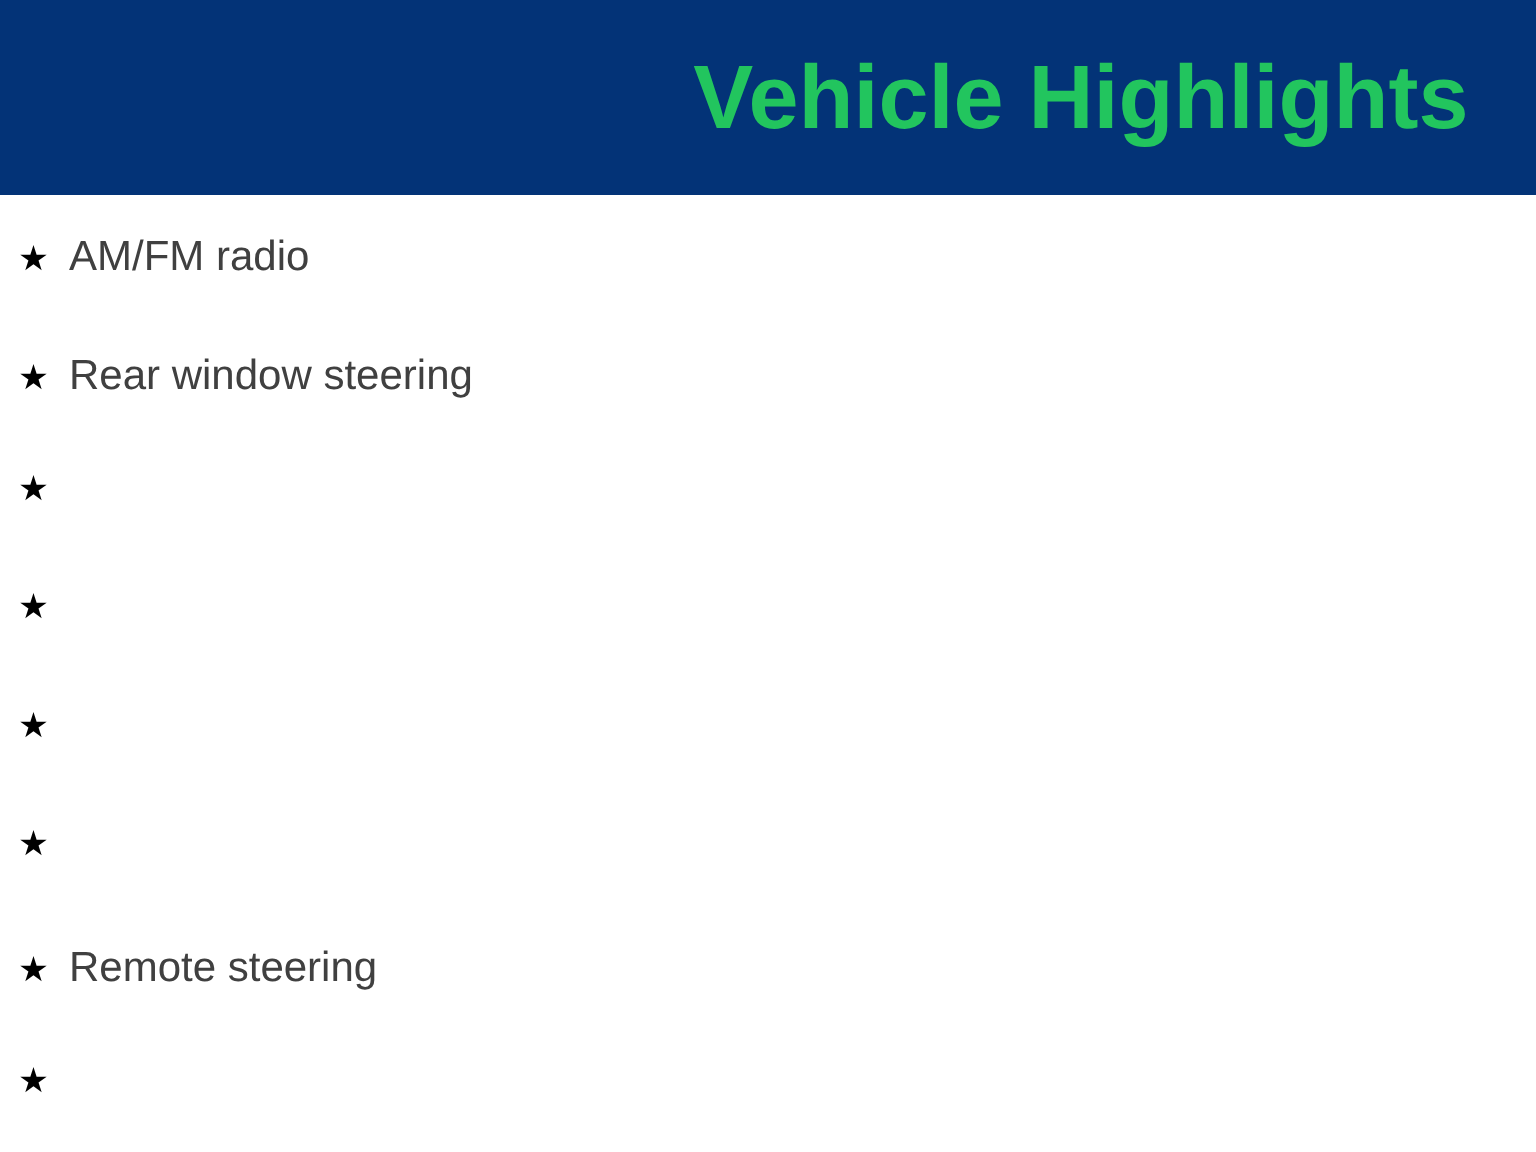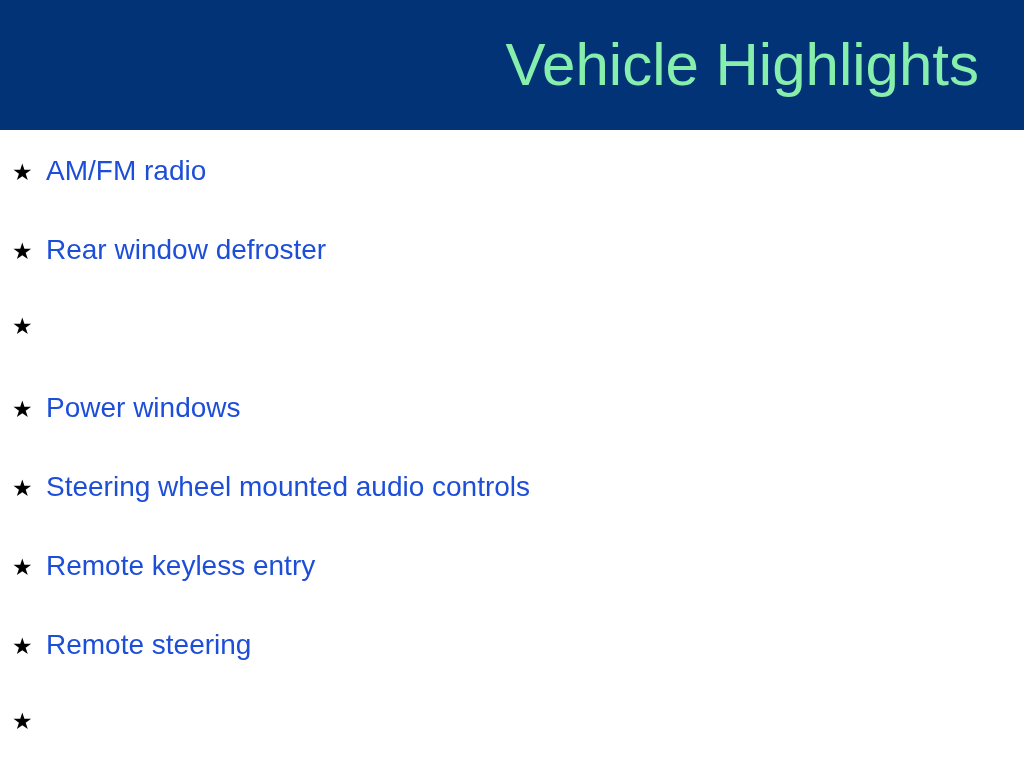--- a/index.html
+++ b/index.html
@@ -31,24 +31,24 @@
     width: 1024px;
     height: 130px;
     background: #033377;
     box-sizing: border-box;
     display: flex;
     align-items: center;
     justify-content: flex-end;
   }
 
   .slide-title {
-    color: #86efac;
+    color: #22c55e;
     font-family: "Liberation Sans", sans-serif;
     font-size: 60px;
-    font-weight: 400;
+    font-weight: 700;
     line-height: 1;
     letter-spacing: 0px;
     padding-right: 45px;
     white-space: nowrap;
     margin: 0;
   }
 
   
   .features-list {
     position: absolute;
@@ -81,21 +81,21 @@
     width: 34px;
     flex: 0 0 34px;
     color: #000000;
     font-family: "DejaVu Sans", sans-serif;
     font-size: 23px;
     line-height: 1;
     text-align: left;
   }
 
   .feature-label {
-    color: #1d4ed8;
+    color: #404040;
     font-family: "Liberation Sans", sans-serif;
     font-size: 28px;
     font-weight: 400;
     line-height: 1;
     white-space: nowrap;
   }
 </style>
 </head>
 <body>
 
@@ -107,40 +107,37 @@
 
   <ul class="features-list">
 
     <li class="feature-item">
       <span class="bullet-star">★</span>
       <span class="feature-label">AM/FM radio</span>
     </li>
 
     <li class="feature-item">
       <span class="bullet-star">★</span>
-      <span class="feature-label">Rear window defroster</span>
+      <span class="feature-label">Rear window steering</span>
     </li>
 
     <li class="feature-item">
       <span class="bullet-star">★</span>
     </li>
 
     <li class="feature-item">
       <span class="bullet-star">★</span>
-      <span class="feature-label">Power windows</span>
     </li>
 
     <li class="feature-item">
       <span class="bullet-star">★</span>
-      <span class="feature-label">Steering wheel mounted audio controls</span>
     </li>
 
     <li class="feature-item">
       <span class="bullet-star">★</span>
-      <span class="feature-label">Remote keyless entry</span>
     </li>
 
     <li class="feature-item">
       <span class="bullet-star">★</span>
       <span class="feature-label">Remote steering</span>
     </li>
 
     <li class="feature-item">
       <span class="bullet-star">★</span>
     </li>

